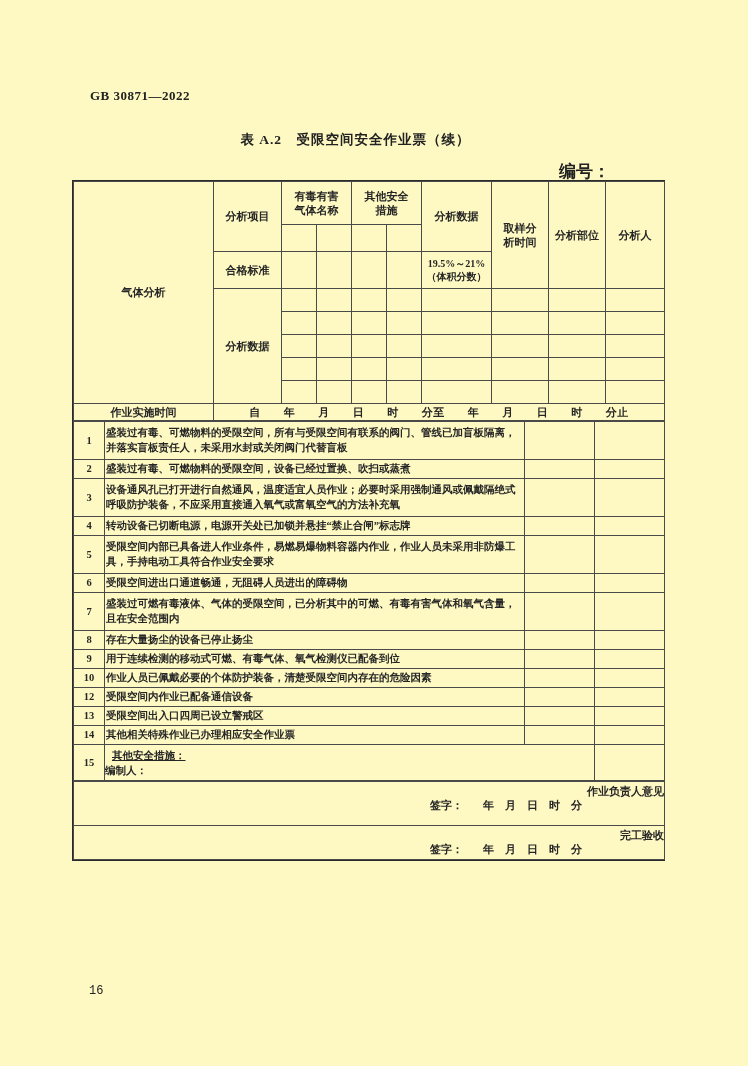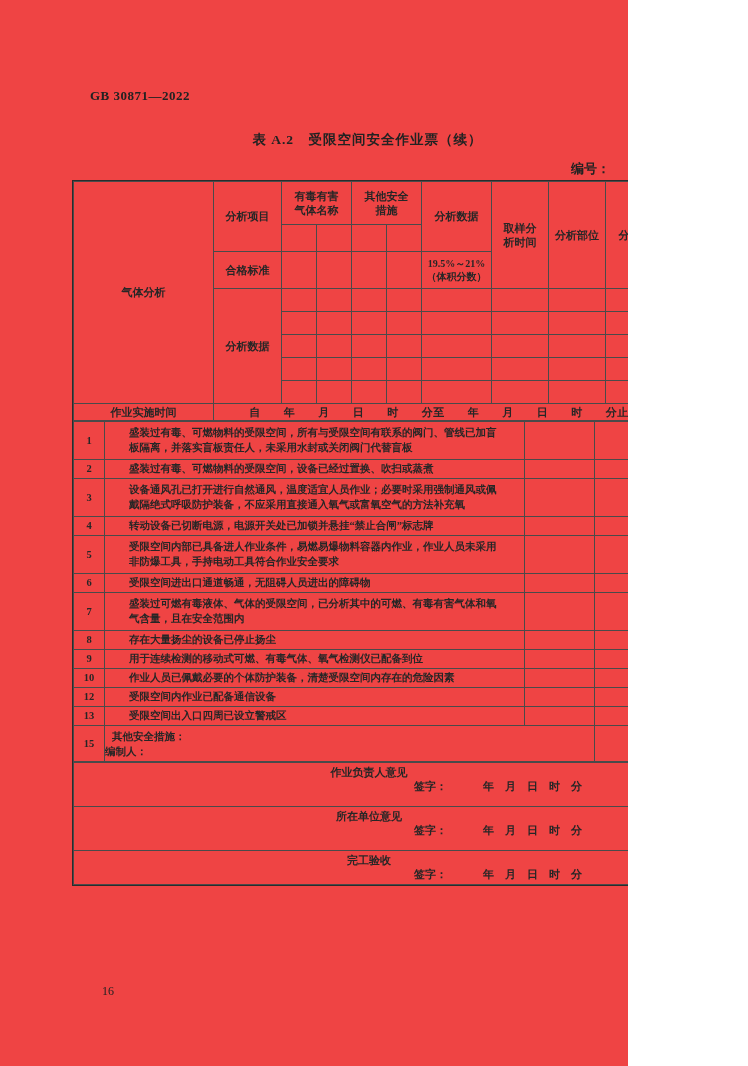--- a/index.html
+++ b/index.html
@@ -1,46 +1,46 @@
 <!DOCTYPE html>
 <html><head>
 <meta charset="utf-8">
 <style>
   html,body { margin:0; padding:0; background:#fff; }
   .page {
-    position:relative; width:628px; height:1066px; background:#ef4444;
+    position:relative; width:748px; height:1066px; background:#fef9c3;
     font-family:"Liberation Serif","DejaVu Serif",serif;
     color:#222; overflow:hidden;
   }
   .std-code { position:absolute; left:90px; top:88px; font-size:13px; font-weight:bold; letter-spacing:0.5px; }
-  .doc-title { position:absolute; left:72px; top:131px; width:591px; text-align:center; font-size:13.5px; font-weight:bold; letter-spacing:1px; }
-  .serial { position:absolute; left:72px; top:160px; width:538px; text-align:right; font-size:13px; font-weight:bold; }
+  .doc-title { position:absolute; left:60px; top:131px; width:591px; text-align:center; font-size:13.5px; font-weight:bold; letter-spacing:1px; }
+  .serial { position:absolute; left:72px; top:160px; width:538px; text-align:right; font-size:17px; font-weight:bold; }
   .tbl-wrap { position:absolute; left:72px; top:180px; width:591px; border:1.5px solid #2b2b2b; }
   table { border-collapse:collapse; table-layout:fixed; width:591px; }
   td { border:1px solid #4a4a4a; padding:0; vertical-align:middle; text-align:center;
        font-size:11px; font-weight:bold; color:#262626; line-height:1.3; overflow:hidden; }
   
   .gas .hdr { padding:0 8px; }
   .gas .std-val { font-size:10px; white-space:pre-line; line-height:1.35; }
   .h43{height:43px} .h27{height:27px} .h37{height:37px} .h23{height:23px} .h17{height:17px}
   .time-val { font-size:11px; letter-spacing:0.5px; }
   
   .meas td { font-size:10.5px; }
-  .meas .txt { text-align:left; padding:1px 24px; line-height:1.42; }
+  .meas .txt { text-align:left; padding:1px 1px; line-height:1.42; }
   .mh{height:20px} .r1{height:38px} .r0{height:19px} .r15{height:36px}
   .other-cell { vertical-align:middle; }
-  .other-cell .line1 { text-align:left; padding:1px 7px; }
+  .other-cell .line1 { text-align:left; padding:1px 7px;text-decoration:underline; }
   .other-cell .maker-line { text-align:left; padding-right:64px; }
   
   .bh18{height:18px} .bh44{height:44px} .bh34{height:34px}
   .opinion { text-align:left; vertical-align:top; padding:2px 0 1px 0; }
-  .opinion .lbl { text-align:center; padding-left:0; }
+  .opinion .lbl { text-align:right; padding-left:0; }
   .opinion .sign-line { text-align:right; padding-right:82px; }
-  .opinion .date-units { margin-left:36px; }
-  .page-num { position:absolute; left:102px; top:984px; font-size:12px; }
+  .opinion .date-units { margin-left:20px; }
+  .page-num { position:absolute; left:89px; top:984px; font-size:12px;font-family:Liberation Mono, monospace; }
 </style>
 </head>
 <body>
 
 <div class="page">
   <div class="std-code">GB 30871—2022</div>
   <div class="doc-title">表 A.2　受限空间安全作业票（续）</div>
   <div class="serial">编号：</div>
 
   <div class="tbl-wrap">
@@ -215,20 +215,26 @@
         <td class="txt">受限空间内作业已配备通信设备</td>
         <td></td>
         <td></td>
       </tr>
       <tr class="r0">
         <td>13</td>
         <td class="txt">受限空间出入口四周已设立警戒区</td>
         <td></td>
         <td></td>
       </tr>
+      <tr class="r0">
+        <td>14</td>
+        <td class="txt">其他相关特殊作业已办理相应安全作业票</td>
+        <td></td>
+        <td></td>
+      </tr>
       <tr class="r15">
         <td>15</td>
         <td colspan="2" class="other-cell">
           <div class="line1">其他安全措施：</div>
           <div class="maker-line">编制人：</div>
         </td>
         <td></td>
       </tr>
     </tbody>
       </table>
@@ -242,28 +248,20 @@
       </colgroup>
       <tbody>
       <tr class="bh44">
         <td colspan="4" class="opinion">
           <div class="lbl">作业负责人意见</div>
           <div class="sign-line">
             <span>签字：</span><span class="date-units">年　月　日　时　分</span>
           </div>
         </td>
       </tr>
-      <tr class="bh44">
-        <td colspan="4" class="opinion">
-          <div class="lbl">所在单位意见</div>
-          <div class="sign-line">
-            <span>签字：</span><span class="date-units">年　月　日　时　分</span>
-          </div>
-        </td>
-      </tr>
       <tr class="bh34">
         <td colspan="4" class="opinion">
           <div class="lbl">完工验收</div>
           <div class="sign-line">
             <span>签字：</span><span class="date-units">年　月　日　时　分</span>
           </div>
         </td>
       </tr>
     </tbody>
       </table>

